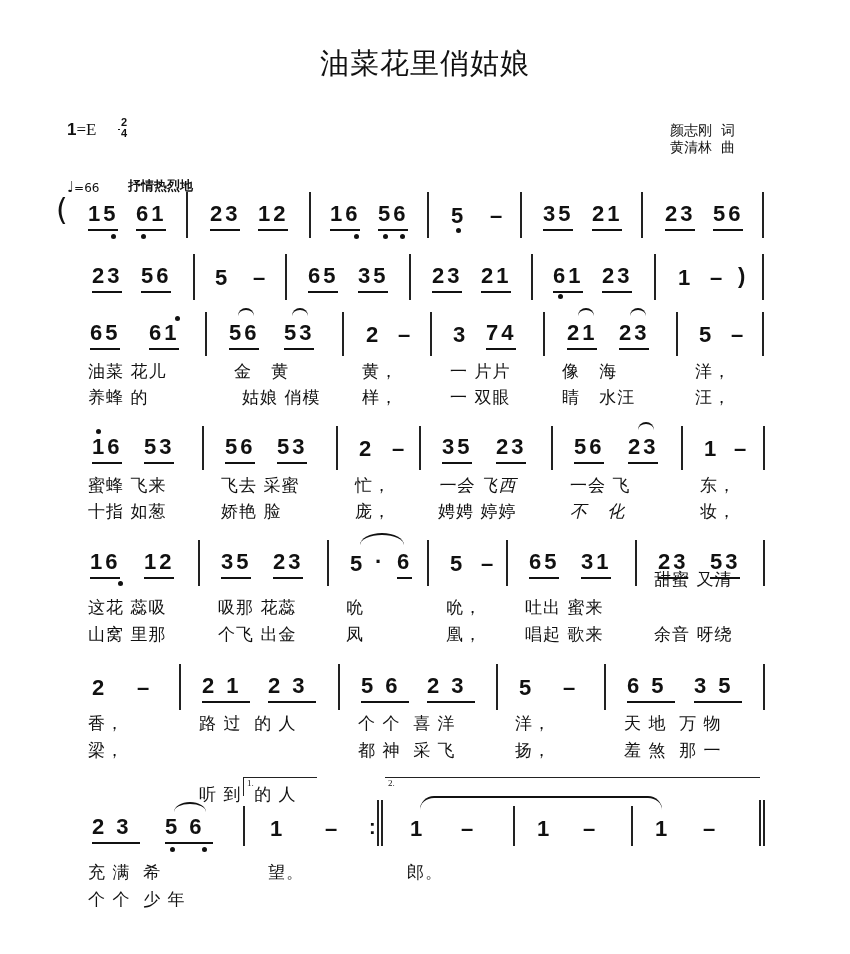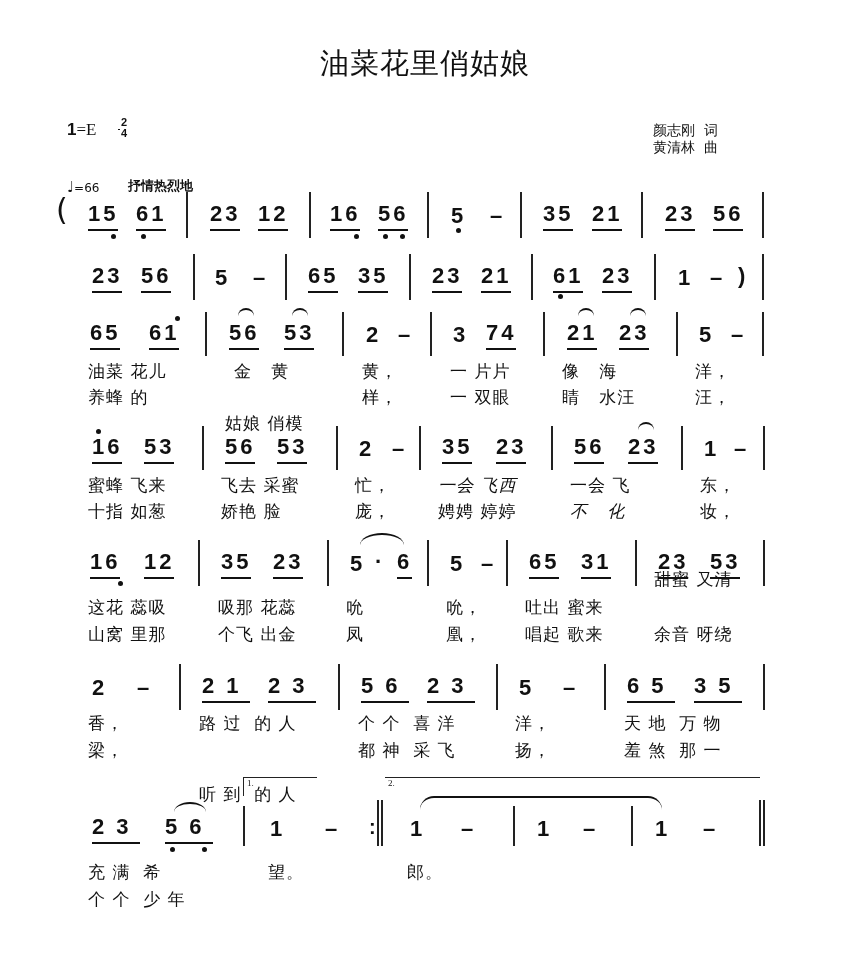--- a/index.html
+++ b/index.html
@@ -4,21 +4,21 @@
 <style>
   html, body { margin: 0; padding: 0; background: #ffffff; }
   body { width: 850px; height: 954px; position: relative; overflow: hidden;
          font-family: "DejaVu Sans", "Liberation Sans", sans-serif; color: #111; }
   .abs { position: absolute; }
   .title { left: 0; width: 850px; top: 44px; text-align: center; font-size: 29px; letter-spacing: 1px; color: #111; }
   .key { left: 67px; top: 120px; font-size: 17px; font-family: "Liberation Serif", serif; }
   .key .one { font-family: "Liberation Sans", sans-serif; font-weight: bold; }
   .timesig { left: 118px; top: 117px; width: 12px; text-align: center; font-size: 11px; font-weight: bold; line-height: 11px; font-family: "Liberation Sans", sans-serif; }
   .timesig .bar { border-top: 1.5px solid #111; margin: 1px 0; }
-  .credits { left: 653px; top: 122px; font-size: 14px; line-height: 17px; }
+  .credits { left: 670px; top: 122px; font-size: 14px; line-height: 17px; }
   .credits div { white-space: pre; }
   .tempo { left: 67px; top: 178px; font-size: 12px; }
   .tempo .note { font-size: 15px; }
   .expr { left: 128px; top: 177px; font-size: 13px; font-weight: bold; }
 
   .bar { position: absolute; width: 2px; background: #222; }
   .dbar { position: absolute; width: 2px; background: #222; }
   .paren { position: absolute; font-size: 30px; font-weight: normal; }
 
   .g { position: absolute; font-family: "Liberation Sans", sans-serif; font-weight: bold; font-size: 22px; letter-spacing: 3px; color: #111; }
@@ -124,21 +124,21 @@
   <div class="bar" style="left:762px;top:312px;height:44px;"></div>
 
   <div class="lyr" style="left:88px;top:360px;">油菜 花儿</div>
   <div class="lyr" style="left:234px;top:360px;">金   黄</div>
   <div class="lyr" style="left:362px;top:360px;">黄，</div>
   <div class="lyr" style="left:450px;top:360px;">一 片片</div>
   <div class="lyr" style="left:562px;top:360px;">像   海</div>
   <div class="lyr" style="left:695px;top:360px;">洋，</div>
 
   <div class="lyr" style="left:88px;top:386px;">养蜂 的</div>
-  <div class="lyr" style="left:225px;top:386px;margin-top:26px;">姑娘 俏模</div>
+  <div class="lyr" style="left:242px;top:386px;">姑娘 俏模</div>
   <div class="lyr" style="left:362px;top:386px;">样，</div>
   <div class="lyr" style="left:450px;top:386px;">一 双眼</div>
   <div class="lyr" style="left:562px;top:386px;">睛   水汪</div>
   <div class="lyr" style="left:695px;top:386px;">汪，</div>
 </div>
 
 <div>
   <div class="g ul" style="left:92px;top:436px;">16</div>
   <div class="dot" style="left:96px;top:429px;"></div>
   <div class="g ul" style="left:144px;top:436px;">53</div>

